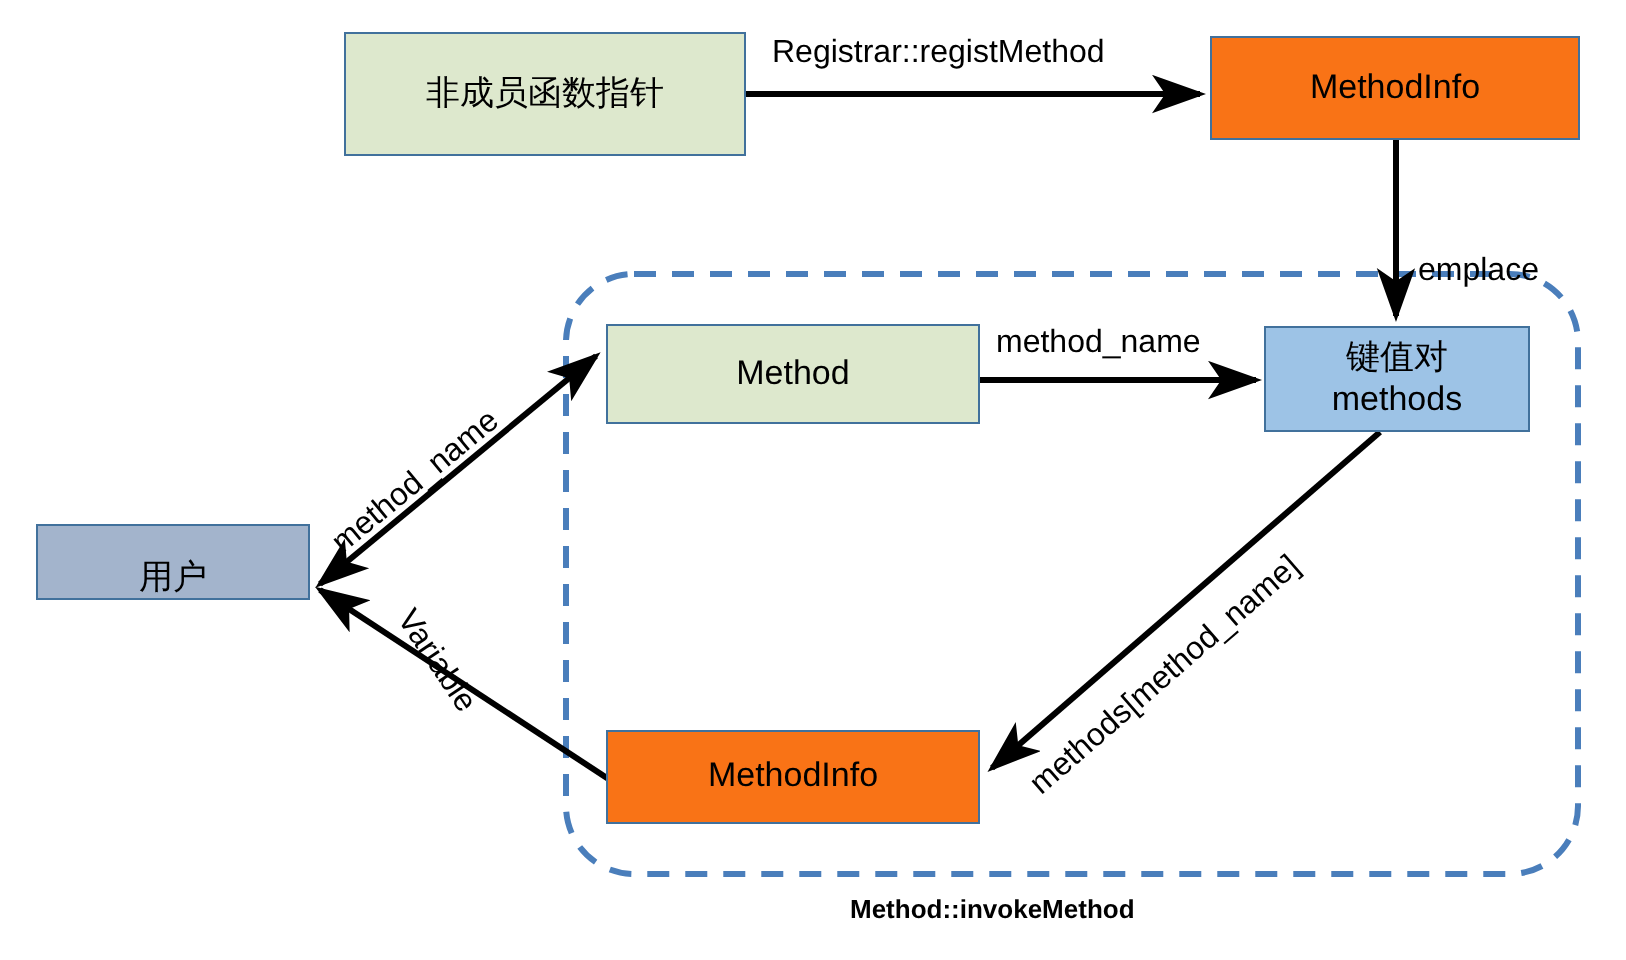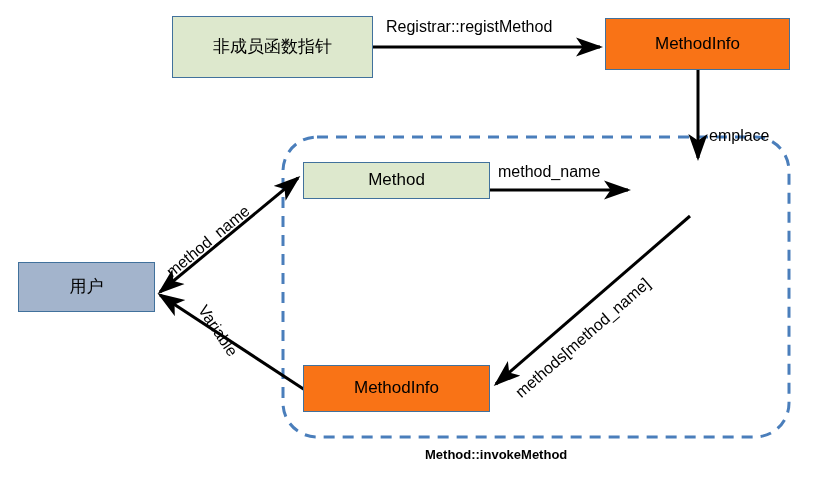--- a/index.html
+++ b/index.html
@@ -94,26 +94,30 @@
   </svg>
 
   <div class="node green" style="left:172px; top:16px; width:201px; height:62px;">
     <span class="ln">非成员函数指针</span>
   </div>
 
   <div class="node yellow" style="left:605px; top:18px; width:185px; height:52px;">
     <span class="ln">MethodInfo</span>
   </div>
 
-  <div class="node green" style="left:303px; top:162px; width:187px; height:37px;">
+  <div class="node green" style="left:303px; top:162px; width:187px; height:50px;">
     <span class="ln">Method</span>
   </div>
 
+  <div class="node blue" style="left:632px; top:163px; width:133px; height:53px;">
+    <span class="ln">键值对</span>
+    <span class="ln">methods</span>
+  </div>
 
-  <div class="node slate" style="left:18px; top:262px; width:137px; height:50px;">
+  <div class="node slate" style="left:18px; top:262px; width:137px; height:38px;justify-content:flex-end;">
     <span class="ln">用户</span>
   </div>
 
   <div class="node yellow" style="left:303px; top:365px; width:187px; height:47px;">
     <span class="ln">MethodInfo</span>
   </div>
 
   <div class="edge-label" style="left:386px; top:18px;">Registrar::registMethod</div>
 
   <div class="edge-label" style="left:709px; top:99px;margin-top:28px;">emplace</div>

